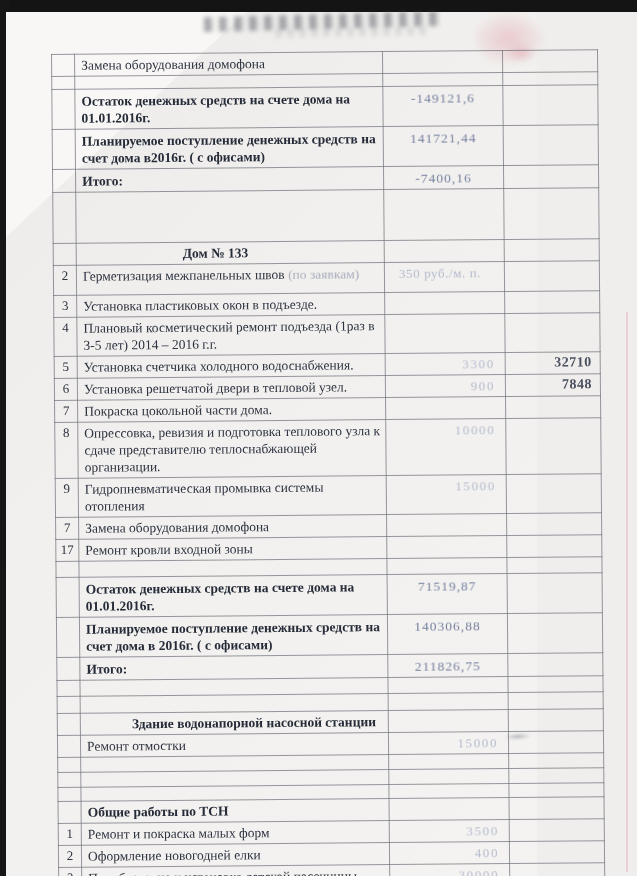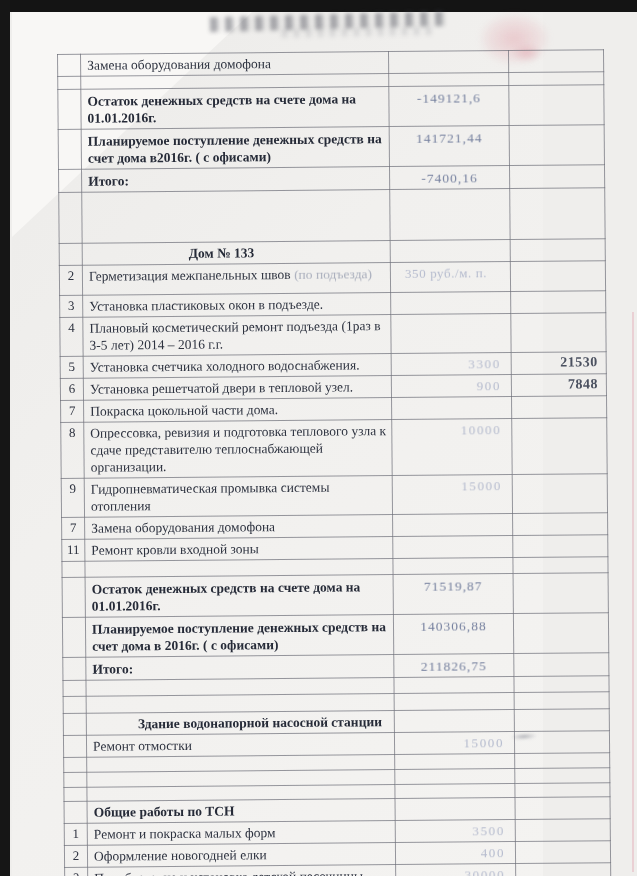--- a/index.html
+++ b/index.html
@@ -4,21 +4,21 @@
 <style>
   html,body{margin:0;padding:0;}
   body{
     width:637px;height:876px;position:relative;overflow:hidden;
     background:#efeeec;
     font-family:"Liberation Serif", serif;
   }
   .scan-edge-top{position:absolute;left:0;top:0;width:637px;height:12px;background:#141414;}
   .scan-edge-left{position:absolute;left:0;top:0;width:10px;height:876px;background:#161616;}
   .page{
-    position:absolute;left:12px;top:12px;width:531px;height:864px;
+    position:absolute;left:6px;top:12px;width:531px;height:864px;
     background:linear-gradient(135deg,#ecebe9 0%,#f1f0ee 40%,#f4f3f1 100%);
   }
   .page-fold{
     position:absolute;left:0px;top:0px;width:240px;height:225px;
     background:#f8f7f5;
     clip-path:polygon(0 0,100% 0,0 100%);
     box-shadow:2px 2px 4px rgba(0,0,0,.05);
   }
   .header-smudge{
     position:absolute;left:198px;top:2px;width:240px;height:15px;
@@ -145,41 +145,41 @@
             <td class="extra"></td>
           </tr>
           <tr class="section" style="height: 18px;">
             <td class="num"></td>
             <td class="desc"><span style="padding-left: 100px; display: inline-block;">Дом № 133</span></td>
             <td class="v-faint"></td>
             <td class="extra"></td>
           </tr>
           <tr class="item" style="height: 30px;">
             <td class="num">2</td>
-            <td class="desc"><span style="display: inline-block;">Герметизация межпанельных швов</span> <span class="note-faint">(по подъезда)</span></td>
+            <td class="desc"><span style="display: inline-block;">Герметизация межпанельных швов</span> <span class="note-faint">(по заявкам)</span></td>
             <td class="v-faint v-left">350 руб./м. п.</td>
             <td class="extra"></td>
           </tr>
           <tr class="item" style="height: 19px;">
             <td class="num">3</td>
             <td class="desc"><span style="display: inline-block;">Установка пластиковых окон в подъезде.</span></td>
             <td class="v-faint"></td>
             <td class="extra"></td>
           </tr>
           <tr class="item">
             <td class="num">4</td>
             <td class="desc"><span style="display: inline-block;">Плановый косметический ремонт  подъезда (1раз в 3-5 лет) 2014 – 2016 г.г.</span></td>
             <td class="v-faint"></td>
             <td class="extra"></td>
           </tr>
           <tr class="item">
             <td class="num">5</td>
             <td class="desc"><span style="display: inline-block;">Установка счетчика холодного водоснабжения.</span></td>
             <td class="v-faint">3300</td>
-            <td class="extra">21530</td>
+            <td class="extra">32710</td>
           </tr>
           <tr class="item">
             <td class="num">6</td>
             <td class="desc"><span style="display: inline-block;">Установка решетчатой двери в тепловой узел.</span></td>
             <td class="v-faint">900</td>
             <td class="extra">7848</td>
           </tr>
           <tr class="item" style="height: 19px;">
             <td class="num">7</td>
             <td class="desc"><span style="display: inline-block;">Покраска цокольной части дома.</span></td>
@@ -198,21 +198,21 @@
             <td class="v-faint">15000</td>
             <td class="extra"></td>
           </tr>
           <tr class="item">
             <td class="num">7</td>
             <td class="desc"><span style="display: inline-block;">Замена оборудования домофона</span></td>
             <td class="v-faint"></td>
             <td class="extra"></td>
           </tr>
           <tr class="item">
-            <td class="num">11</td>
+            <td class="num">17</td>
             <td class="desc"><span style="display: inline-block;">Ремонт кровли входной зоны</span></td>
             <td class="v-faint"></td>
             <td class="extra"></td>
           </tr>
           <tr class="spacer" style="height: 16px;">
             <td class="num"></td>
             <td class="desc"></td>
             <td class="v-faint"></td>
             <td class="extra"></td>
           </tr>

